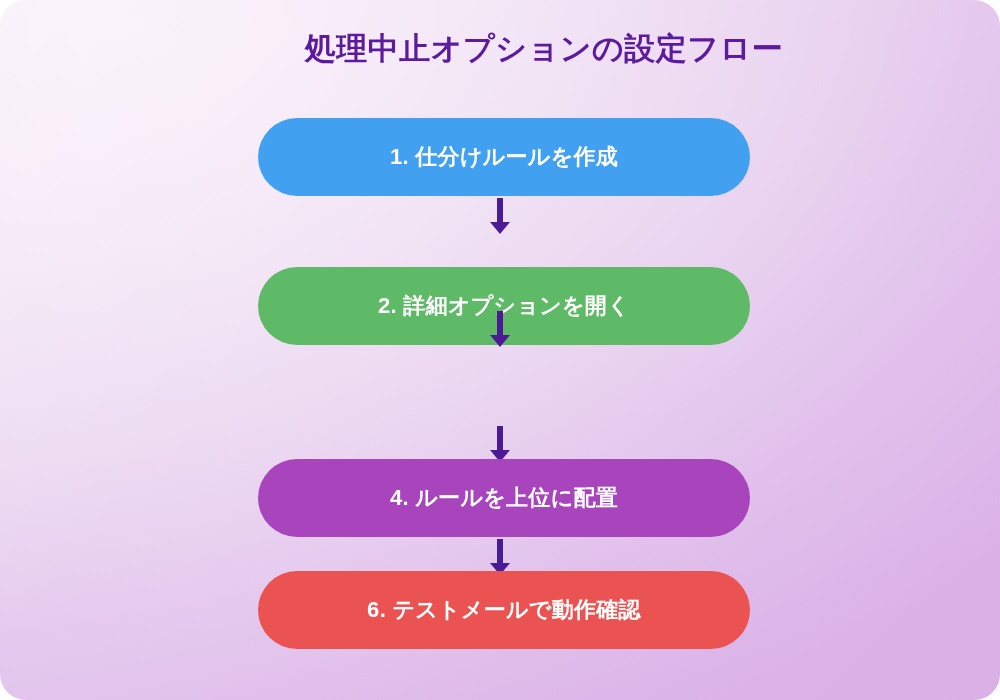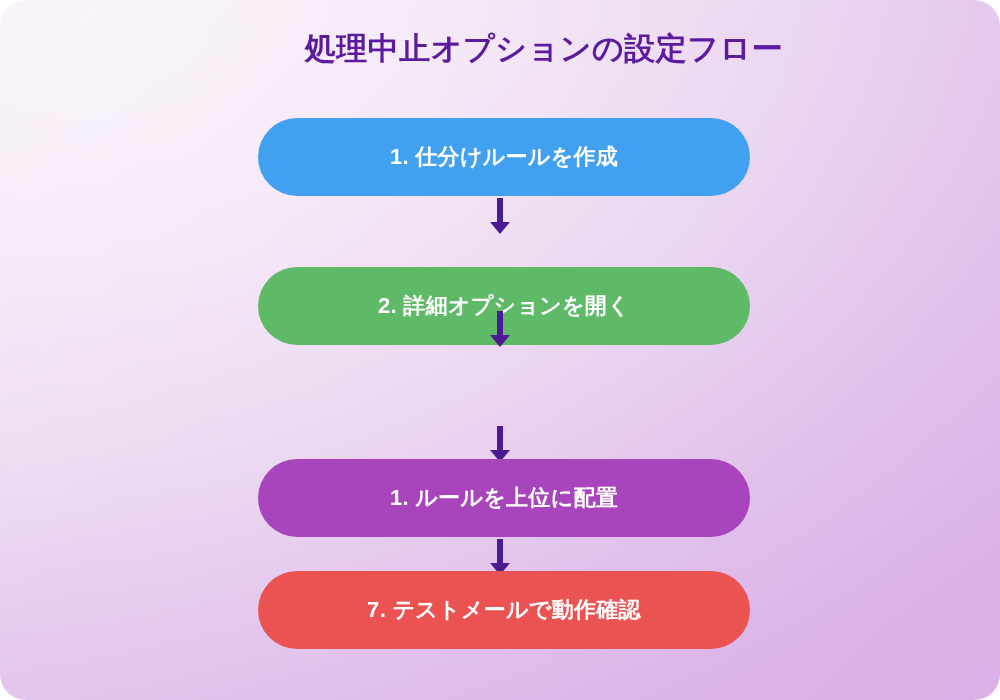--- a/index.html
+++ b/index.html
@@ -140,26 +140,26 @@
       <span class="head" style="border-top-color: rgb(75, 26, 148);"></span>
     </div>
 
 
     <div class="connector c3">
       <span class="shaft" style="background: rgb(75, 26, 148);"></span>
       <span class="head" style="border-top-color: rgb(75, 26, 148);"></span>
     </div>
 
     <div class="node n4" style="background: rgb(168, 69, 189);">
-      <span class="node-label" style="color: rgb(255, 255, 255);">1. ルールを上位に配置</span>
+      <span class="node-label" style="color: rgb(255, 255, 255);">4. ルールを上位に配置</span>
     </div>
 
     <div class="connector c4">
       <span class="shaft" style="background: rgb(75, 26, 148);"></span>
       <span class="head" style="border-top-color: rgb(75, 26, 148);"></span>
     </div>
 
     <div class="node n5" style="background: rgb(234, 83, 81);">
-      <span class="node-label" style="color: rgb(255, 255, 255);">7. テストメールで動作確認</span>
+      <span class="node-label" style="color: rgb(255, 255, 255);">6. テストメールで動作確認</span>
     </div>
 
   </div>
 </div>
 
 </body></html>

